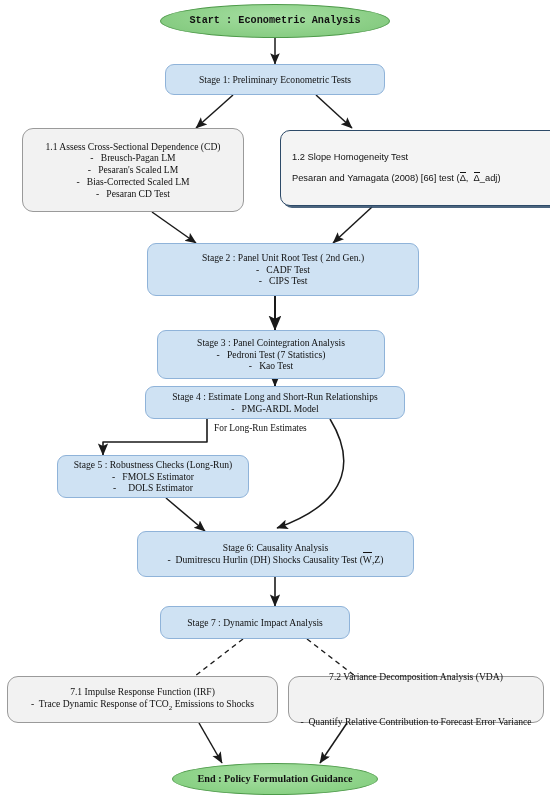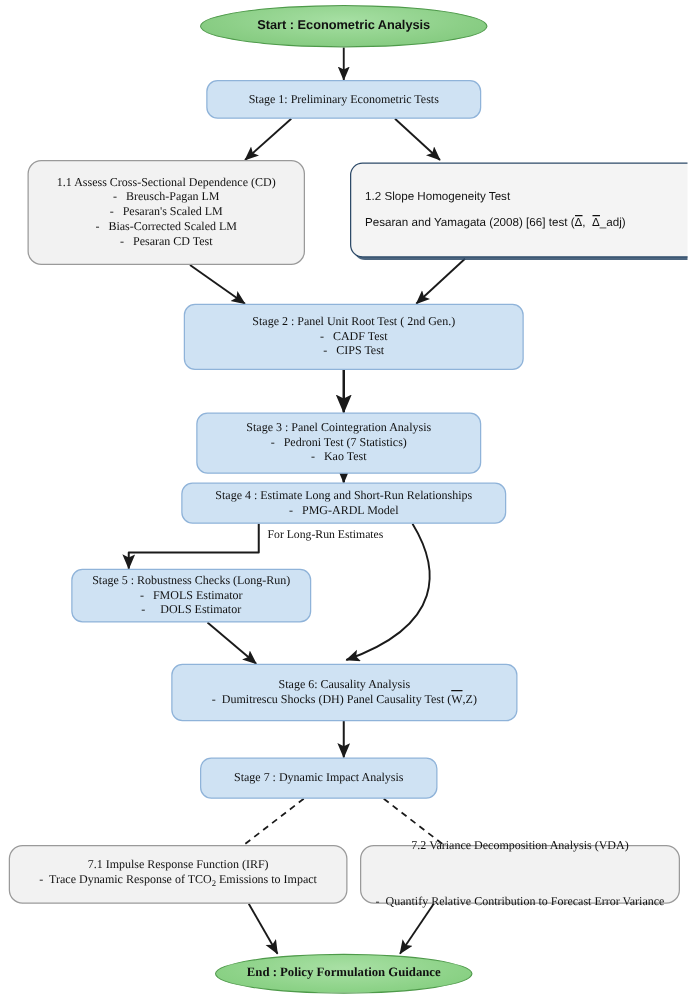--- a/index.html
+++ b/index.html
@@ -22,21 +22,21 @@
         font-family:"Liberation Sans","DejaVu Sans",sans-serif;
         box-shadow:2px 3px 0 -1px rgba(45,74,104,.85);
         align-items:flex-start;justify-content:center;text-align:left;
         padding-left:11px;}
   .navy .ln{line-height:1.25;}
   .navy .gap{height:9px;}
   
   .ellipse{border-radius:50%;display:flex;align-items:center;justify-content:center;}
   .green-start{background:radial-gradient(ellipse at 50% 35%,#a6dfa3 0%,#8ccf87 60%,#7cc578 100%);
         border:1px solid #4e9a4a;color:#111;font-size:10.2px;font-weight:bold;
-        font-family:Liberation Sans, sans-serif;}
+        font-family:Liberation Mono, monospace;}
   .green-end{background:radial-gradient(ellipse at 50% 35%,#a9e0a5 0%,#8ed389 60%,#7ecb79 100%);
         border:1px solid #4e9a4a;color:#111;font-size:10.2px;font-weight:bold;}
   .edge-label{position:absolute;font-size:9.4px;color:#111;white-space:nowrap;}
   .sub{font-size:.72em;vertical-align:sub;}
   .ovl{position:relative;display:inline-block;}
   .ovl .bar{position:absolute;left:0;right:0;top:-.18em;height:1px;background:#111;}
 </style>
 </head>
 <body>
 
@@ -111,30 +111,30 @@
   <div class="edge-label" style="left:214px;top:423px;">For Long-Run Estimates</div>
 
   <div class="node blue" style="left:57px;top:455px;width:192px;height:43px;">
     <span class="ln">Stage 5 : Robustness Checks (Long-Run)</span>
     <span class="ln">-   FMOLS Estimator</span>
     <span class="ln">-     DOLS Estimator</span>
   </div>
 
   <div class="node blue" style="left:137px;top:531px;width:277px;height:46px;">
     <span class="ln">Stage 6: Causality Analysis</span>
-    <span class="ln"><span>-  Dumitrescu Shocks (DH) Panel Causality Test (</span><span class="ovl"><span class="bar"></span><span>W</span></span><span>,Z)</span></span>
+    <span class="ln"><span>-  Dumitrescu Hurlin (DH) Shocks Causality Test (</span><span class="ovl"><span class="bar"></span><span>W</span></span><span>,Z)</span></span>
   </div>
 
   <div class="node blue" style="left:160px;top:606px;width:190px;height:33px;">
     <span class="ln">Stage 7 : Dynamic Impact Analysis</span>
   </div>
 
   <div class="node gray" style="left:7px;top:676px;width:271px;height:47px;">
     <span class="ln">7.1 Impulse Response Function (IRF)</span>
-    <span class="ln"><span>-  Trace Dynamic Response of TCO</span><span class="sub">2</span><span> Emissions to Impact</span></span>
+    <span class="ln"><span>-  Trace Dynamic Response of TCO</span><span class="sub">2</span><span> Emissions to Shocks</span></span>
   </div>
 
   <div class="node gray" style="left:288px;top:676px;width:256px;height:47px;gap:33px;">
     <span class="ln">7.2 Variance Decomposition Analysis (VDA)</span>
     <span class="ln">-  Quantify Relative Contribution to Forecast Error Variance</span>
   </div>
 
   <div class="node ellipse green-end" style="left:172px;top:763px;width:206px;height:32px;">
     <span class="ln">End : Policy Formulation Guidance</span>
   </div>

